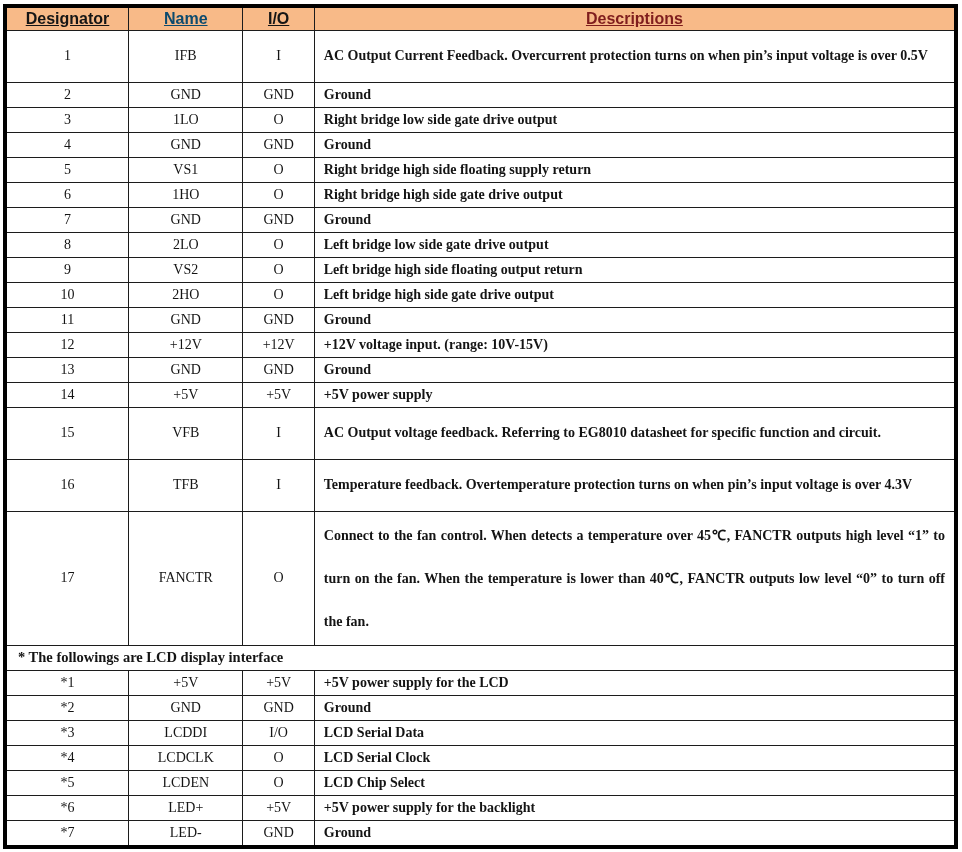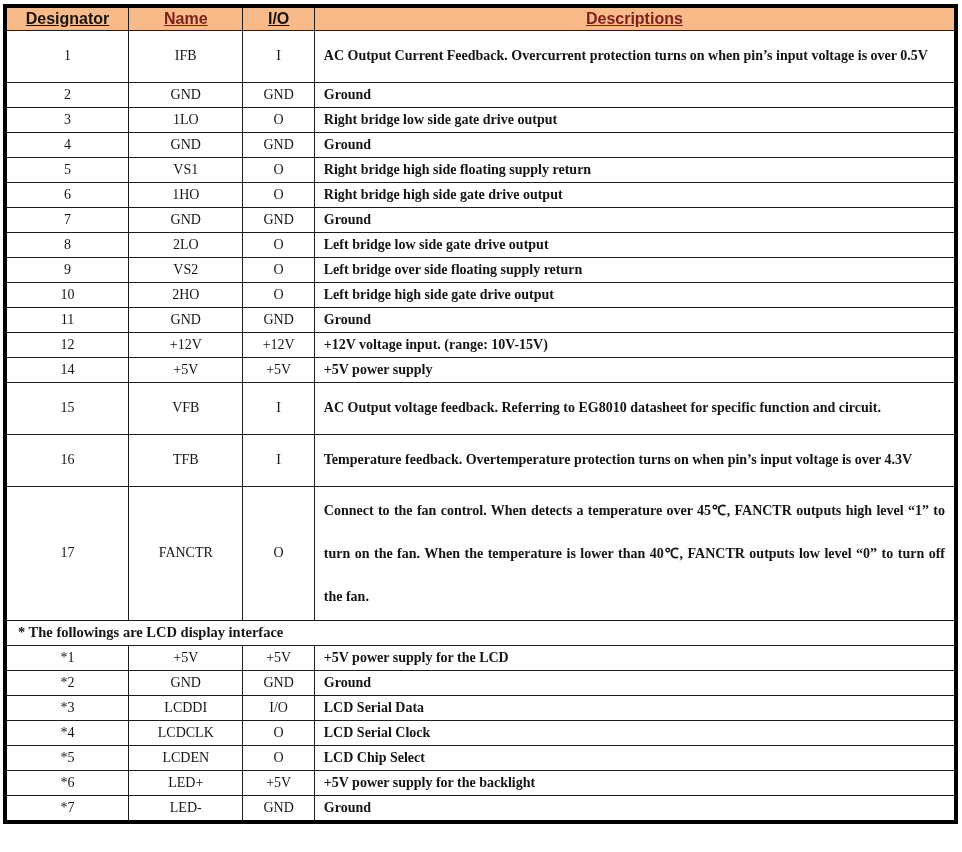--- a/index.html
+++ b/index.html
@@ -65,21 +65,21 @@
 <table class="pin-table">
   <colgroup>
     <col style="width:123px">
     <col style="width:114px">
     <col style="width:71px">
     <col style="width:639px">
   </colgroup>
   <thead>
     <tr>
       <th style="background: rgb(248, 186, 136); color: rgb(21, 21, 21);">Designator</th>
-      <th style="background: rgb(248, 186, 136); color: #7f1d1d;">Name</th>
+      <th style="background: rgb(248, 186, 136); color: #0c4a6e;">Name</th>
       <th style="background: rgb(248, 186, 136); color: rgb(21, 21, 21);">I/O</th>
       <th style="background: rgb(248, 186, 136); color: #7f1d1d;">Descriptions</th>
     </tr>
   </thead>
   <tbody>
       <tr class="h2">
         <td class="c">1</td>
         <td class="c">IFB</td>
         <td class="c">I</td>
         <td class="d">AC Output Current Feedback. Overcurrent protection turns on when pin’s input voltage is over 0.5V</td>
@@ -123,39 +123,45 @@
       <tr class="h1">
         <td class="c">8</td>
         <td class="c">2LO</td>
         <td class="c">O</td>
         <td class="d">Left bridge low side gate drive output</td>
       </tr>
       <tr class="h1">
         <td class="c">9</td>
         <td class="c">VS2</td>
         <td class="c">O</td>
-        <td class="d">Left bridge over side floating supply return</td>
+        <td class="d">Left bridge high side floating output return</td>
       </tr>
       <tr class="h1">
         <td class="c">10</td>
         <td class="c">2HO</td>
         <td class="c">O</td>
         <td class="d">Left bridge high side gate drive output</td>
       </tr>
       <tr class="h1">
         <td class="c">11</td>
         <td class="c">GND</td>
         <td class="c">GND</td>
         <td class="d">Ground</td>
       </tr>
       <tr class="h1">
         <td class="c">12</td>
         <td class="c">+12V</td>
         <td class="c">+12V</td>
         <td class="d">+12V voltage input. (range: 10V-15V)</td>
+      </tr>
+      <tr class="h1">
+        <td class="c">13</td>
+        <td class="c">GND</td>
+        <td class="c">GND</td>
+        <td class="d">Ground</td>
       </tr>
       <tr class="h1">
         <td class="c">14</td>
         <td class="c">+5V</td>
         <td class="c">+5V</td>
         <td class="d">+5V power supply</td>
       </tr>
       <tr class="h2">
         <td class="c">15</td>
         <td class="c">VFB</td>

